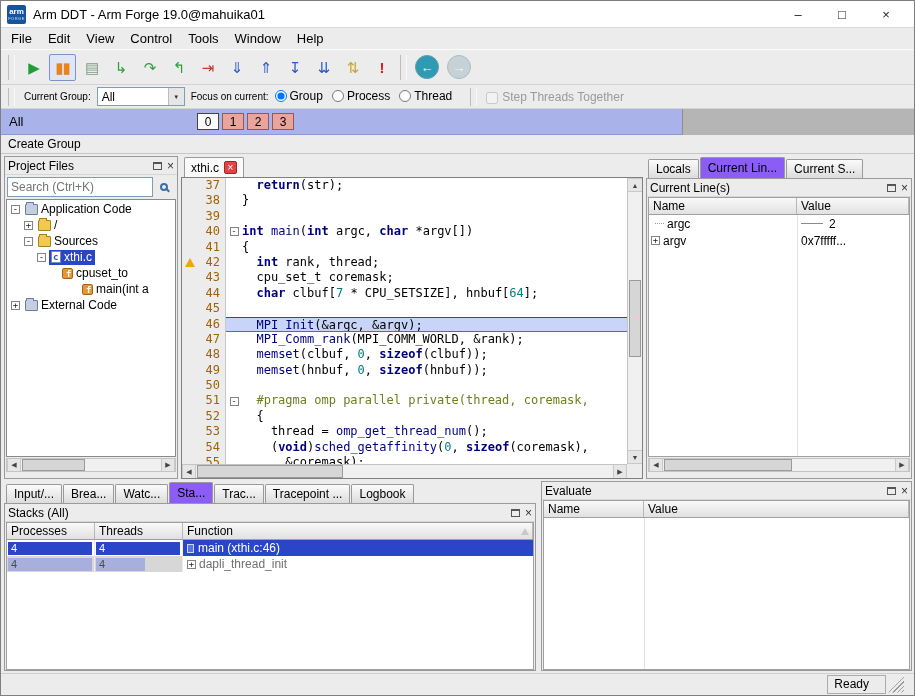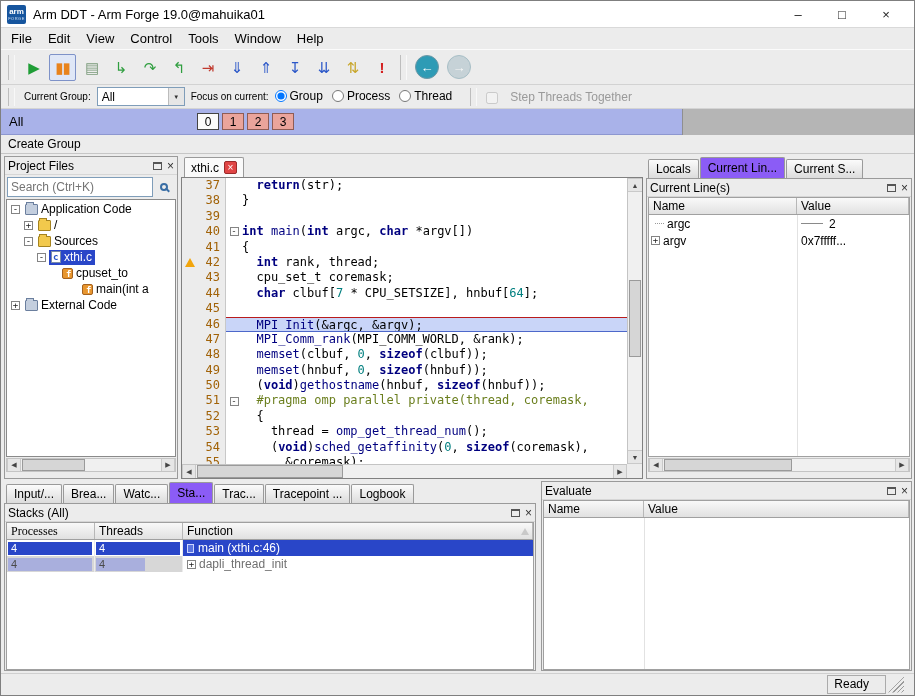--- a/index.html
+++ b/index.html
@@ -27,21 +27,21 @@
   .tb-btn.circle .tb-glyph{color:#fff;font-size:13px;font-weight:bold;letter-spacing:0}
   .tb-btn.disabled{opacity:.55}
   .tb-grip{width:7px;height:25px;margin:0 3px;border-left:1px solid #bdbdbd;border-right:1px solid #f8f8f8}
   .toolbar2{flex:0 0 24px;display:flex;align-items:center;padding:0 4px;gap:6px;border-bottom:1px solid #d4d4d4;background:#ececec}
   .toolbar2 .tb-grip{height:18px}
   .lbl{font-size:10px;white-space:nowrap}
   .selectbox{width:88px;height:19px;background:#fff;border:1px solid #7f9db9;display:flex;align-items:center;justify-content:space-between;padding-left:4px;font-size:12px}
   .sel-arrow{width:16px;height:100%;background:#e6e6e6;border-left:1px solid #bcbcbc;display:flex;align-items:center;justify-content:center;font-size:6px;color:#333}
   .radio-opt{display:inline-flex;align-items:center;gap:3px;margin-right:9px;font-size:12px}
   .radio-opt input{width:12px;height:12px;margin:0}
-  .chk{display:inline-flex;align-items:flex-end;gap:12px;color:#9a9a9a;font-size:12px}
+  .chk{display:inline-flex;align-items:flex-end;gap:4px;color:#9a9a9a;font-size:12px}
   .chk input{width:12px;height:12px;margin:0}
 
   
   .grouprow{flex:0 0 26px;display:flex}
   .group-blue{width:681px;background:#a9b2e9;position:relative;display:flex;align-items:center;border-bottom:1px solid #8d97d0}
   .group-name{margin-left:8px;font-size:13px}
   .proc-boxes{position:absolute;left:196px;top:4px;display:flex;gap:3px}
   .proc-box{width:22px;height:17px;background:#eaa49b;border:1px solid #8f5c55;font-size:12px;display:flex;align-items:center;justify-content:center}
   .proc-box.sel{background:#fbfbfb;border-color:#444}
   .group-gray{flex:1;background:#b5b5b5;border-left:1px solid #8f8f8f}
@@ -367,21 +367,21 @@
             <div class="code-line"><span class="gut"><span class="warncell"></span><span class="lnum">40</span></span><span class="foldcol"><span class="foldbox">-</span></span><span class="ctext"><span class="kw">int</span> <span class="fn">main</span>(<span class="kw">int</span> argc, <span class="kw">char</span> *argv[])</span></div>
             <div class="code-line"><span class="gut"><span class="warncell"></span><span class="lnum">41</span></span><span class="foldcol"></span><span class="ctext">{</span></div>
             <div class="code-line"><span class="gut"><span class="warncell"><span class="warn-tri"></span></span><span class="lnum">42</span></span><span class="foldcol"></span><span class="ctext">  <span class="kw">int</span> rank, thread;</span></div>
             <div class="code-line"><span class="gut"><span class="warncell"></span><span class="lnum">43</span></span><span class="foldcol"></span><span class="ctext">  cpu_set_t coremask;</span></div>
             <div class="code-line"><span class="gut"><span class="warncell"></span><span class="lnum">44</span></span><span class="foldcol"></span><span class="ctext">  <span class="kw">char</span> clbuf[<span class="num">7</span> * CPU_SETSIZE], hnbuf[<span class="num">64</span>];</span></div>
             <div class="code-line"><span class="gut"><span class="warncell"></span><span class="lnum">45</span></span><span class="foldcol"></span><span class="ctext"></span></div>
             <div class="code-line cur"><span class="gut"><span class="warncell"></span><span class="lnum">46</span></span><span class="foldcol"></span><span class="ctext">  <span class="fn">MPI_Init</span>(&amp;argc, &amp;argv);</span></div>
             <div class="code-line"><span class="gut"><span class="warncell"></span><span class="lnum">47</span></span><span class="foldcol"></span><span class="ctext">  <span class="fn">MPI_Comm_rank</span>(MPI_COMM_WORLD, &amp;rank);</span></div>
             <div class="code-line"><span class="gut"><span class="warncell"></span><span class="lnum">48</span></span><span class="foldcol"></span><span class="ctext">  <span class="fn">memset</span>(clbuf, <span class="num">0</span>, <span class="kw">sizeof</span>(clbuf));</span></div>
             <div class="code-line"><span class="gut"><span class="warncell"></span><span class="lnum">49</span></span><span class="foldcol"></span><span class="ctext">  <span class="fn">memset</span>(hnbuf, <span class="num">0</span>, <span class="kw">sizeof</span>(hnbuf));</span></div>
-            <div class="code-line"><span class="gut"><span class="warncell"></span><span class="lnum">50</span></span><span class="foldcol"></span><span class="ctext">  (<span class="kw">void</span>)<span class="fn">gethostname</span>(hnbuf, <span class="kw">sizeof</span>(hnbuf));</span></div>
+            <div class="code-line"><span class="gut"><span class="warncell"></span><span class="lnum">50</span></span><span class="foldcol"></span></div>
             <div class="code-line"><span class="gut"><span class="warncell"></span><span class="lnum">51</span></span><span class="foldcol"><span class="foldbox">-</span></span><span class="ctext"><span class="pre">  #pragma omp parallel private(thread, coremask,</span></span></div>
             <div class="code-line"><span class="gut"><span class="warncell"></span><span class="lnum">52</span></span><span class="foldcol"></span><span class="ctext">  {</span></div>
             <div class="code-line"><span class="gut"><span class="warncell"></span><span class="lnum">53</span></span><span class="foldcol"></span><span class="ctext">    thread = <span class="fn">omp_get_thread_num</span>();</span></div>
             <div class="code-line"><span class="gut"><span class="warncell"></span><span class="lnum">54</span></span><span class="foldcol"></span><span class="ctext">    (<span class="kw">void</span>)<span class="fn">sched_getaffinity</span>(<span class="num">0</span>, <span class="kw">sizeof</span>(coremask),</span></div>
             <div class="code-line"><span class="gut"><span class="warncell"></span><span class="lnum">55</span></span><span class="foldcol"></span><span class="ctext">      &amp;coremask);</span></div>
           </div>
         <div class="vscroll">
           <span class="sarrow">▲</span>
           <div class="strack-v">
               <div class="sthumb-v" style="top:34%;height:30%"></div>
@@ -469,21 +469,21 @@
         </div>
       <div class="panel">
         <div class="panel-head">
           <span class="panel-title">Stacks (All)</span>
           <span class="dock-btns">
             <span class="dock-float"></span>
             <span class="dock-close">×</span>
           </span>
         </div>
         <div class="tbl-head" id="stacks-head">
-            <span class="th" style="width: 88px; font-family: Liberation Serif, serif;">
+            <span class="th" style="width: 88px;">
               <span>Processes</span>
             </span>
             <span class="th" style="width: 88px;">
               <span>Threads</span>
             </span>
             <span class="th" style="flex: 1 1 0%;">
               <span>Function</span>
               <span class="sort-tri"></span>
             </span>
           </div>

